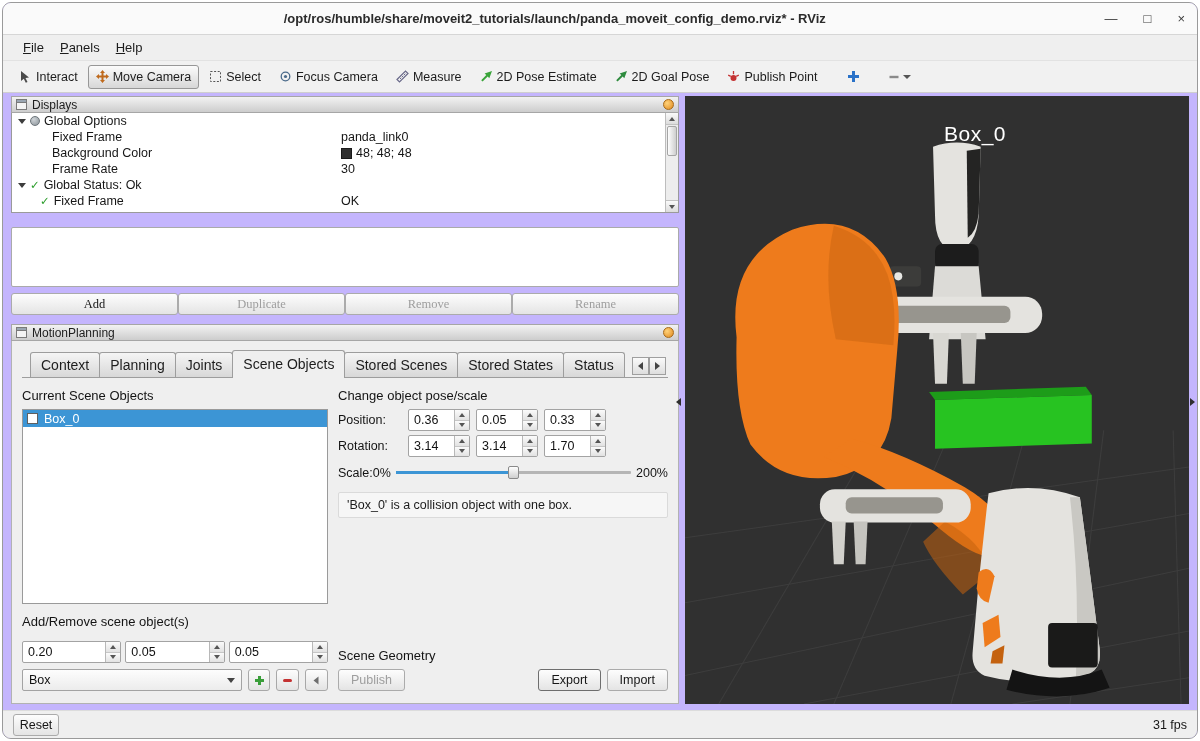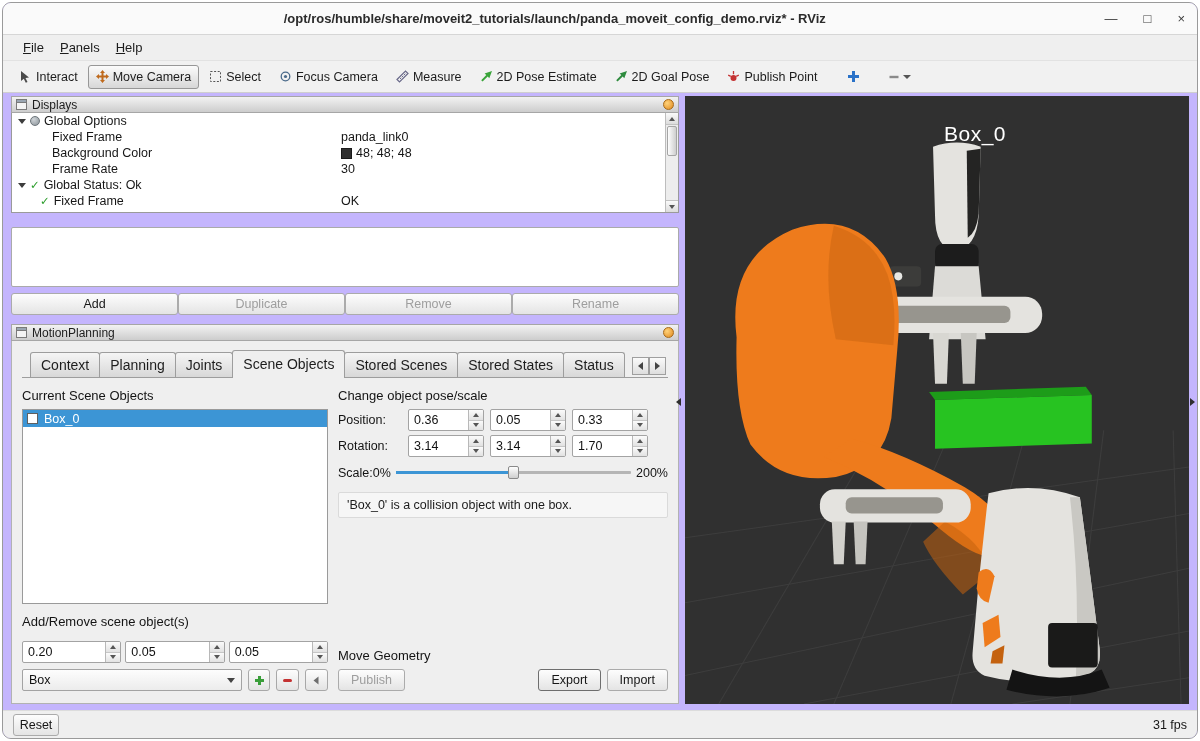--- a/index.html
+++ b/index.html
@@ -46,21 +46,21 @@
   .check-icon { color:#2e9e2e; font-size:11.5px; font-weight:bold; flex:0 0 auto; }
   .swatch { width:11px; height:11px; background:#303030; border:1px solid #1a1a1a; flex:0 0 auto; }
   .tree-scroll { position:absolute; top:0; right:0; bottom:0; width:13px; background:#ededed; border-left:1px solid #bdbdbd; display:flex; flex-direction:column; }
   .scroll-btn { height:12px; display:flex; align-items:center; justify-content:center; background:linear-gradient(#fafafa,#dcdcdc); border-bottom:1px solid #c2c2c2; }
   .scroll-btn.bottom { margin-top:auto; border-top:1px solid #c2c2c2; border-bottom:none; }
   .tri-up { width:0; height:0; border-left:3px solid transparent; border-right:3px solid transparent; border-bottom:4px solid #555; }
   .tri-down { width:0; height:0; border-left:3px solid transparent; border-right:3px solid transparent; border-top:4px solid #555; }
   .scroll-thumb { margin:1px; height:30px; background:linear-gradient(90deg,#fdfdfd,#cecece); border:1px solid #a5a5a5; border-radius:2px; }
 
   .help-box { height:60px; margin-top:14px; background:#fff; border:1px solid #aaa; border-radius:2px; flex:0 0 auto; }
-  .display-btn-row { display:flex; gap:0; margin-top:6px; flex:0 0 auto; }
+  .display-btn-row { display:flex; gap:0; margin-top:6px; flex:0 0 auto;font-family:Liberation Serif, serif; }
   .btn { flex:1; height:22px; font-size:12.5px; color:#161616; background:linear-gradient(#fdfdfd,#e4e4e4); border:1px solid #ababab; border-radius:3px; display:flex; align-items:center; justify-content:center; white-space:nowrap; }
   .btn.disabled { color:#9e9e9e; }
 
   
   .mp-header { margin-top:9px; }
   .mp-body { flex:1; border:1px solid #b2b2b2; border-top:none; background:#efefef; display:flex; flex-direction:column; min-height:0; padding:0 10px 12px; }
   .tabbar { display:flex; align-items:flex-end; padding:9px 2px 0 8px; border-bottom:1px solid #9d9d9d; flex:0 0 auto; }
   .tab { font-size:14px; color:#1d1d1d; padding:4px 10px 4px; background:linear-gradient(#f5f5f5,#d8d8d8); border:1px solid #9d9d9d; border-bottom:none; border-radius:3px 3px 0 0; margin-right:-1px; white-space:nowrap; }
   .tab.active { background:#efefef; position:relative; padding-top:5px; padding-bottom:6px; margin-bottom:-1px; z-index:2; }
   .tab-scroll { margin-left:auto; display:flex; margin-bottom:2px; }
@@ -86,21 +86,21 @@
   .steppers { width:15px; display:flex; flex-direction:column; border-left:1px solid #b8b8b8; flex:0 0 auto; }
   .step { flex:1; display:flex; align-items:center; justify-content:center; background:linear-gradient(#fbfbfb,#e2e2e2); }
   .step + .step { border-top:1px solid #c6c6c6; }
 
   .dropdown { width:222px; height:22px; background:linear-gradient(#fdfdfd,#ececec); border:1px solid #a3a3a3; border-radius:2px; display:flex; align-items:center; padding:0 6px; font-size:12.5px; color:#111; }
   .dropdown .caret { margin-left:auto; width:0; height:0; border-left:4px solid transparent; border-right:4px solid transparent; border-top:5px solid #444; }
   .icon-btn { width:23px; height:22px; border:1px solid #a8a8a8; border-radius:3px; background:linear-gradient(#fdfdfd,#e3e3e3); display:flex; align-items:center; justify-content:center; }
 
   .pose-row { display:flex; align-items:center; gap:6px; margin-bottom:4px; flex:0 0 auto; }
   .pose-label { width:64px; font-size:12.5px; color:#141414; flex:0 0 auto; }
-  .pose-row .spin { width:76px;justify-content:center; }
+  .pose-row .spin { width:62px;justify-content:center; }
 
   .scale-row { display:flex; align-items:center; gap:5px; margin:4px 0 8px; flex:0 0 auto; }
   .scale-text { font-size:12.5px; color:#141414; white-space:nowrap; }
   .slider { position:relative; flex:1; height:15px; }
   .slider .groove { position:absolute; left:0; right:0; top:6px; height:3px; background:#b5b5b5; border-radius:1px; }
   .slider .fill { position:absolute; left:0; width:50%; top:6px; height:3px; background:#3c95d5; }
   .slider .handle { position:absolute; left:calc(50% - 5px); top:1px; width:11px; height:13px; background:linear-gradient(#fefefe,#cfcfcf); border:1px solid #8a8a8a; border-radius:2px; }
 
   .status-box { margin-top:4px; background:#f6f6f6; border:1px solid #dadada; border-radius:2px; padding:5px 8px; font-size:12.5px; color:#1b1b1b; flex:0 0 auto; }
   .geo-label { margin-top:auto; }
@@ -467,21 +467,21 @@
               <div class="slider">
                 <div class="groove"></div>
                 <div class="fill"></div>
                 <div class="handle"></div>
               </div>
               <span class="scale-text">200%</span>
             </div>
 
             <div class="status-box">'Box_0' is a collision object with one box.</div>
 
-            <div class="section-label geo-label">Move Geometry</div>
+            <div class="section-label geo-label">Scene Geometry</div>
             <div class="geo-row">
               <div class="btn disabled">Publish</div>
               <div class="geo-right">
                 <div class="btn focus">Export</div>
                 <div class="btn">Import</div>
               </div>
             </div>
           </div>
 
         </div>

